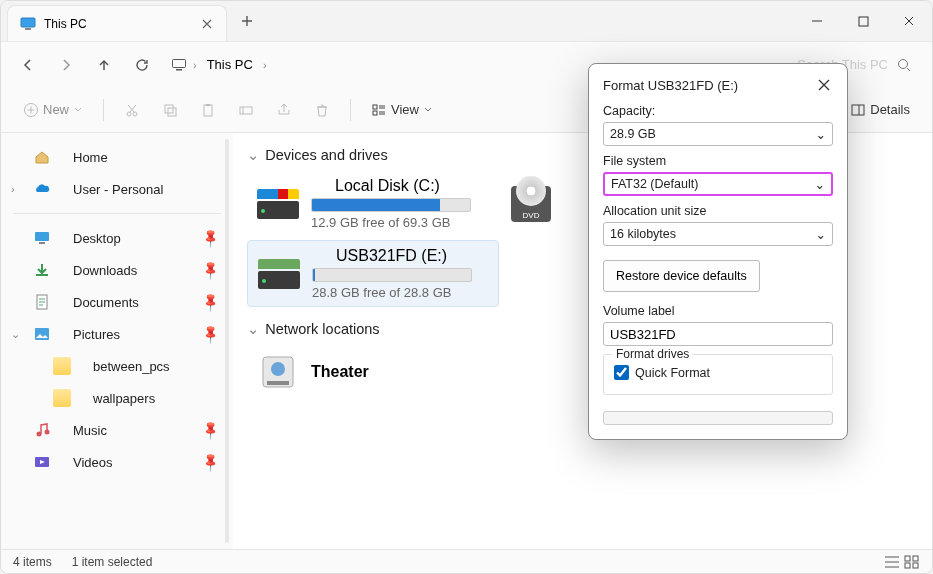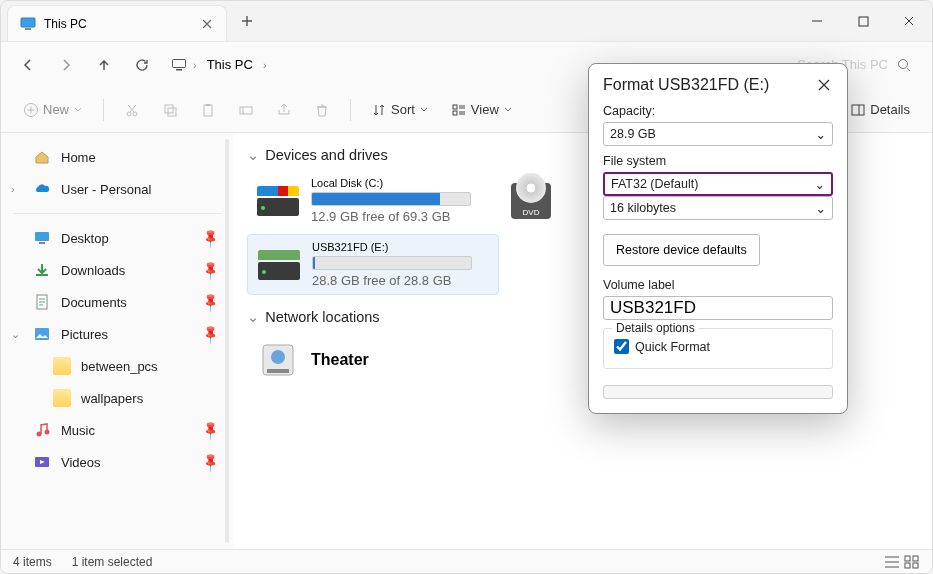--- a/index.html
+++ b/index.html
@@ -30,63 +30,63 @@
 .tbtn.disabled { opacity: .55; }
 .tsep { width: 1px; height: 22px; background: #ddd; margin: 0 6px; }
 .tbtn.label span { color: #333; }
 .spacer { flex: 1; }
 
 
 .body { display: flex; height: calc(100% - 40px - 46px - 46px - 24px); background: #fff; }
 
 
 .sidebar { width: 232px; background: #fafafa; padding: 8px 4px; overflow: hidden; position: relative; }
-.navitem { display: flex; align-items: center; height: 32px; padding: 0 10px 0 28px; gap: 10px; font-size: 13px; color: #222; border-radius: 4px; position: relative; }
+.navitem { display: flex; align-items: center; height: 32px; padding: 0 10px 0 28px; gap: 22px; font-size: 13px; color: #222; border-radius: 4px; position: relative; }
 .navitem .pin { margin-left: auto; color: #aaa; transform: rotate(-45deg); font-size: 13px; }
 .navitem .exp { position: absolute; left: 6px; color: #888; font-size: 11px; }
 .navsep { height: 1px; background: #e6e6e6; margin: 8px 8px; }
 .navitem.sub { padding-left: 48px; }
 .ni-icon { width: 18px; height: 18px; border-radius: 2px; display:flex; align-items:center; justify-content:center; }
 .fold-yellow { background: linear-gradient(#ffe79e,#ffd35a); }
 .scrollhint { position:absolute; right:4px; top:6px; bottom:6px; width:4px; background:#e8e8e8; border-radius:2px;}
 
 
 .main { flex: 1; padding: 10px 14px; overflow: hidden; position: relative; }
 .group-hdr { display: flex; align-items: center; gap: 6px; font-size: 14.5px; color: #222; margin: 4px 0 8px 0; }
 .group-hdr .chev { color: #888; }
 .drive-row { display: flex; align-items: center; gap: 12px; }
 .drive { display: flex; align-items: center; gap: 12px; padding: 6px 10px; border-radius: 4px; width: 252px; }
 .drive.selected { background: #ecf3fa; border: 1px solid #cfe3f5; }
 .drive-icon { width: 42px; height: 30px; position: relative; }
 .drive-icon .top{ position:absolute; left:0; right:0; top:0; height:10px; background:#5aa1e0;border-radius:2px 2px 0 0;}
 .drive-icon .body{ position:absolute; left:0;right:0;bottom:0;height:18px;background:#3a3a3a;border-radius:2px;}
 .drive-icon .light{position:absolute;left:4px;bottom:6px;width:4px;height:4px;background:#49d66b;border-radius:50%;}
 .drive-info { display:flex; flex-direction:column; gap:3px; flex:1;}
-.drive-name{font-size:11px;}
+.drive-name{font-size:16px;margin-left:24px;}
 .drive-bar{height:14px;background:#e5e5e5;border:1px solid #ccc;border-radius:2px;position:relative;overflow:hidden;width:160px;}
 .drive-bar .fill{position:absolute;left:0;top:0;bottom:0;background:#2a7fd4;}
 .drive-free{font-size:13px;color:#666;}
 .dvd{width:40px;height:36px;background:#555;border-radius:4px;display:flex;align-items:flex-end;justify-content:center;color:#fff;font-size:8px;padding:2px;position:relative;}
 .dvd::before{content:"";position:absolute;width:30px;height:30px;border-radius:50%;background:radial-gradient(circle,#fff 20%,#ccc 22%,#e8e8e8 70%,#bbb 72%);top:-10px;left:5px;}
 .netloc{display:flex;align-items:center;gap:12px;padding:6px 10px;font-weight:bold;}
 .netloc-icon{width:42px;height:42px;}
 
 
 .statusbar { height: 24px; background: #fafafa; border-top: 1px solid #e5e5e5; display: flex; align-items: center; padding: 0 12px; font-size: 12px; color: #444; gap: 20px; }
 .statusbar .views{margin-left:auto;display:flex;gap:4px;color:#555;}
 
 
 .dialog { position: absolute; right: 84px; top: 62px; width: 260px; background: #fff; border: 1px solid #888; border-radius: 8px; box-shadow: 0 12px 40px rgba(0,0,0,.25); padding: 12px 14px 14px 14px; font-size: 12.5px; color: #222; }
 .dlg-hdr { display: flex; align-items: center; margin-bottom: 10px; }
-.dlg-title { font-size: 16px; }
+.dlg-title { font-size: 13px; }
 .dlg-close { margin-left: auto; width:18px;height:18px; }
 .dlg-label { margin: 8px 0 4px 0; }
 .dlg-select { width: 100%; height: 24px; border: 1px solid #bbb; border-radius: 3px; padding: 0 6px; display: flex; align-items: center; justify-content: space-between; background: #fff; font-size: 12.5px; }
-.dlg-select.hl { border: 2px solid #701a75; }
-.dlg-input { width: 100%; height: 24px; border: 1px solid #bbb; border-radius: 3px; padding: 0 6px; font-size: 17px; }
+.dlg-select.hl { border: 2px solid #d946ef; }
+.dlg-input { width: 100%; height: 24px; border: 1px solid #bbb; border-radius: 3px; padding: 0 6px; font-size: 13px; }
 .dlg-btn { height: 32px; padding: 0 12px; border: 1px solid #bbb; border-radius: 3px; background: #fdfdfd; font-size: 12.5px; display:inline-flex; align-items:center; }
 .dlg-fs { border:1px solid #ddd; border-radius:3px; padding: 10px 10px 14px 10px; margin-top:8px; position:relative;}
 .dlg-fs legend{font-size:12px;padding:0 4px;background:#fff;position:absolute;top:-8px;left:8px;}
 .dlg-chk{display:flex;align-items:center;gap:6px;}
 .dlg-chk input{width:15px;height:15px;accent-color:#0067c0;}
 .dlg-prog{height:14px;border:1px solid #ccc;border-radius:3px;margin-top:16px;background:#f5f5f5;}
 .dlg-foot{display:flex;gap:8px;justify-content:flex-end;margin-top:14px;}
 .dlg-foot .dlg-btn{min-width:72px;justify-content:center;}
 
 svg{display:block;}
@@ -215,29 +215,20 @@
       <svg width="16" height="16">
         <path d="M3 8v4h10V8M8 10V2M5 5l3-3 3 3" fill="none" stroke="#888"></path>
       </svg>
     </div>
   <div class="tbtn disabled">
       <svg width="16" height="16">
         <path d="M4 5h8l-1 9H5zM3 5h10M7 3h2v2" fill="none" stroke="#888"></path>
       </svg>
     </div>
   <div class="tsep"></div>
-  <div class="tbtn label">
-    <svg width="16" height="16">
-        <path d="M5 3v10M3 11l2 2 2-2M11 13V3M9 5l2-2 2 2" fill="none" stroke="#444"></path>
-      </svg>
-    <span>Sort</span>
-    <svg width="10" height="10">
-        <path d="M2 3l3 3 3-3" fill="none" stroke="#666"></path>
-      </svg>
-  </div>
   <div class="tbtn label">
     <svg width="16" height="16">
         <rect x="2" y="3" width="4" height="4" fill="none" stroke="#444"></rect>
         <rect x="2" y="9" width="4" height="4" fill="none" stroke="#444"></rect>
         <path d="M8 4h6M8 6h6M8 10h6M8 12h6" stroke="#444"></path>
       </svg>
     <span>View</span>
     <svg width="10" height="10">
         <path d="M2 3l3 3 3-3" fill="none" stroke="#666"></path>
       </svg>
@@ -432,28 +423,29 @@
   <div class="dlg-label">Capacity:</div>
   <div class="dlg-select">
       <span>28.9 GB</span>
       <span>⌄</span>
     </div>
   <div class="dlg-label">File system</div>
   <div class="dlg-select hl">
       <span>FAT32 (Default)</span>
       <span>⌄</span>
     </div>
+  <div class="dlg-label">Allocation unit size</div>
   <div class="dlg-select">
       <span>16 kilobytes</span>
       <span>⌄</span>
     </div>
   <div style="margin-top:14px;"><button class="dlg-btn">Restore device defaults</button></div>
   <div class="dlg-label" style="margin-top:12px;">Volume label</div>
   <input class="dlg-input" value="USB321FD" style="">
   <div class="dlg-fs">
-    <legend>Details options</legend>
+    <legend>Format drives</legend>
     <label class="dlg-chk">
         <input type="checkbox" checked="" style="">
         <span>Quick Format</span>
       </label>
   </div>
   <div class="dlg-prog"></div>
 </div>
 
 </body></html>

